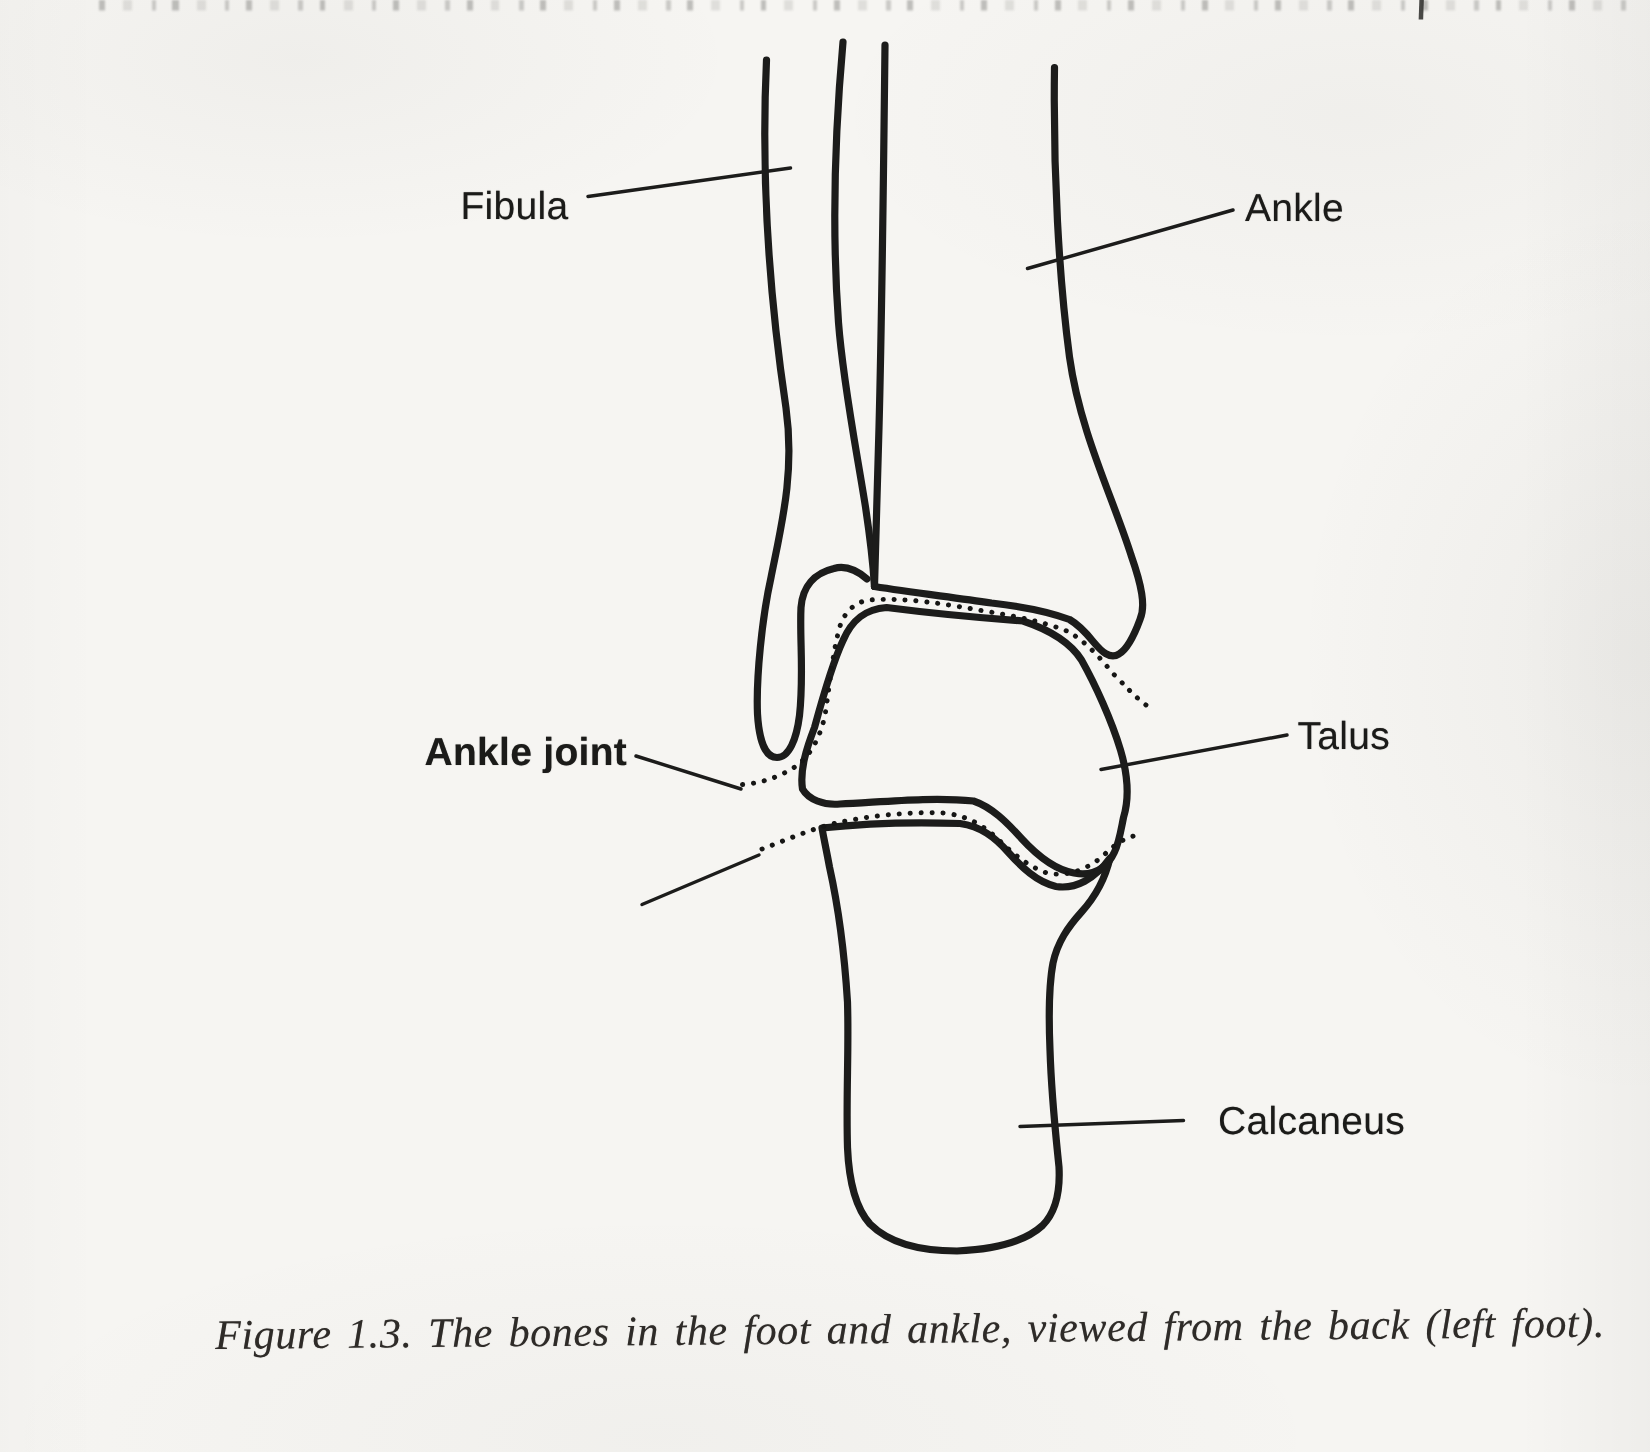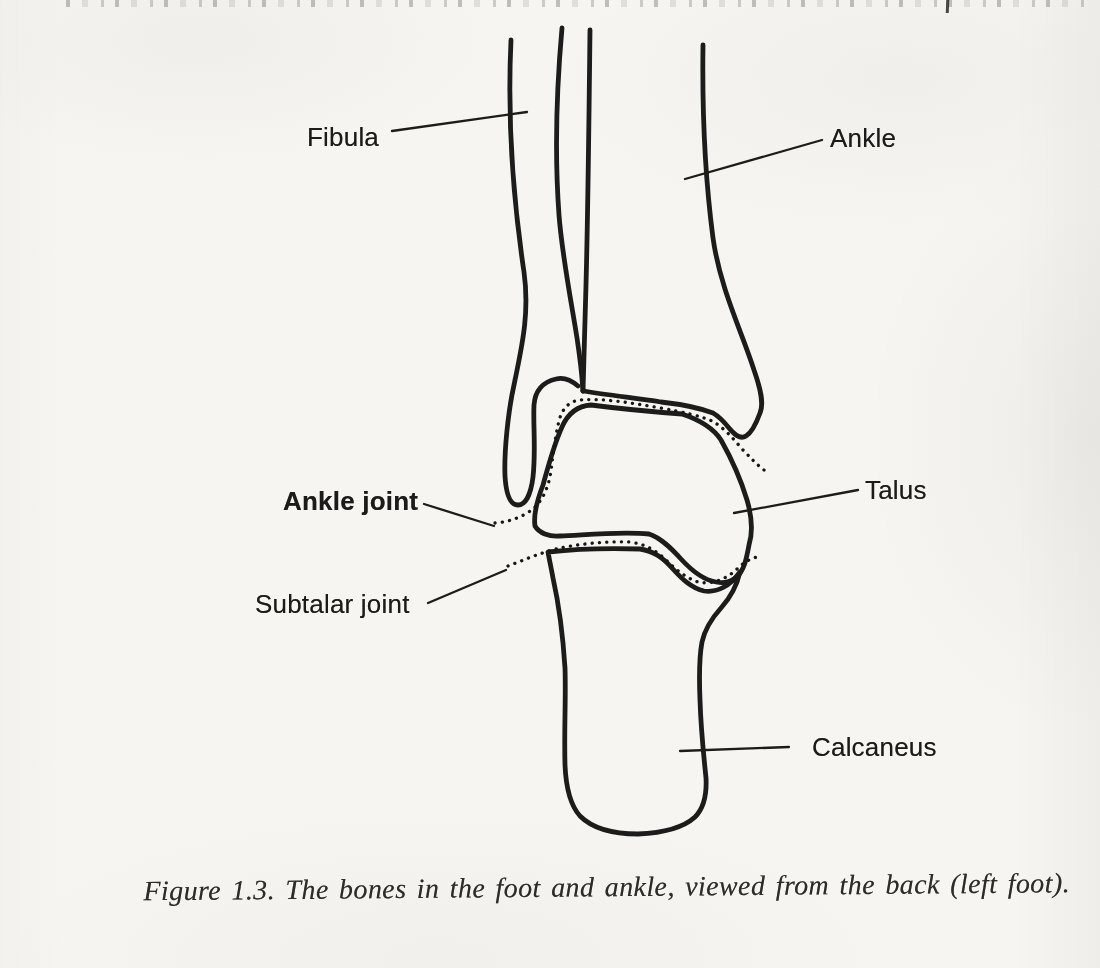--- a/index.html
+++ b/index.html
@@ -134,19 +134,18 @@
       <path d="M 424,504 L 494,526"></path>
       <path d="M 428,603 L 506,570"></path>
       <path d="M 734,513 L 858,490"></path>
       <path d="M 680,751 L 789,747"></path>
     </g>
   </svg>
 
   <div class="bone-label" id="label-fibula">Fibula</div>
   <div class="bone-label" id="label-tibia">Ankle</div>
   <div class="bone-label" id="label-ankle">Ankle joint</div>
-  <div class="bone-label" id="label-subtalar">Subtalar joint</div>
   <div class="bone-label" id="label-talus">Talus</div>
   <div class="bone-label" id="label-calcaneus">Calcaneus</div>
 
   <div class="caption">Figure 1.3. The bones in the foot and ankle, viewed from the back (left foot).</div>
 
 </div>
 
 </body></html>

